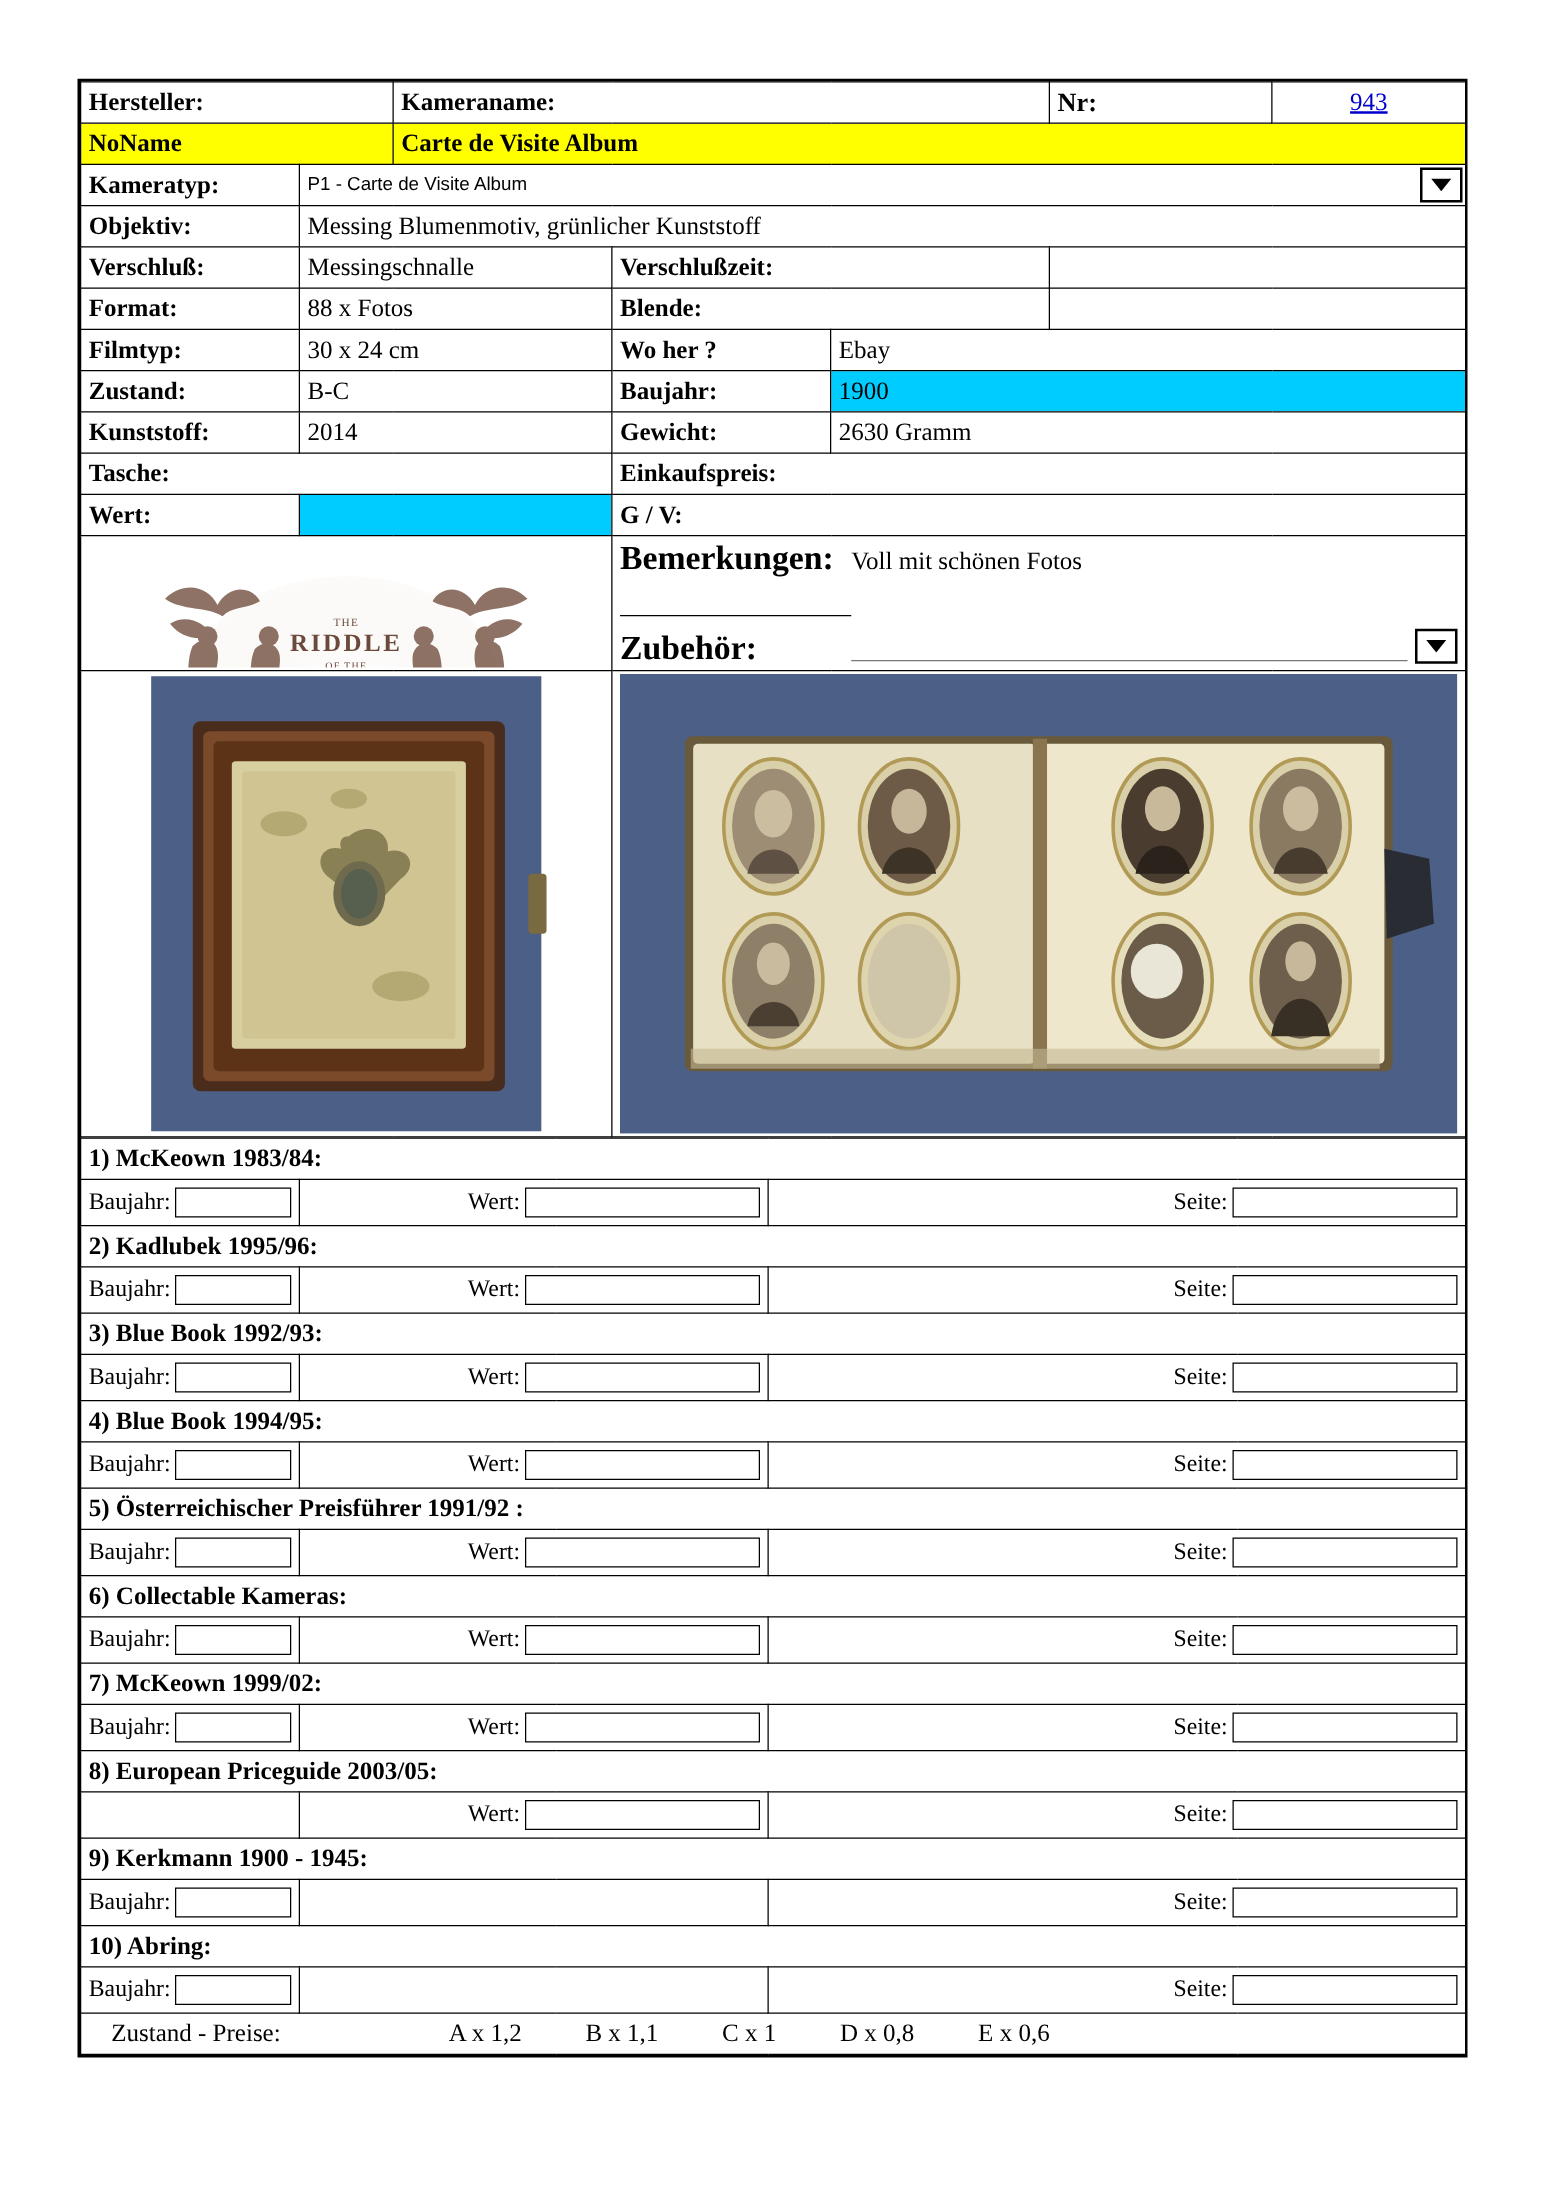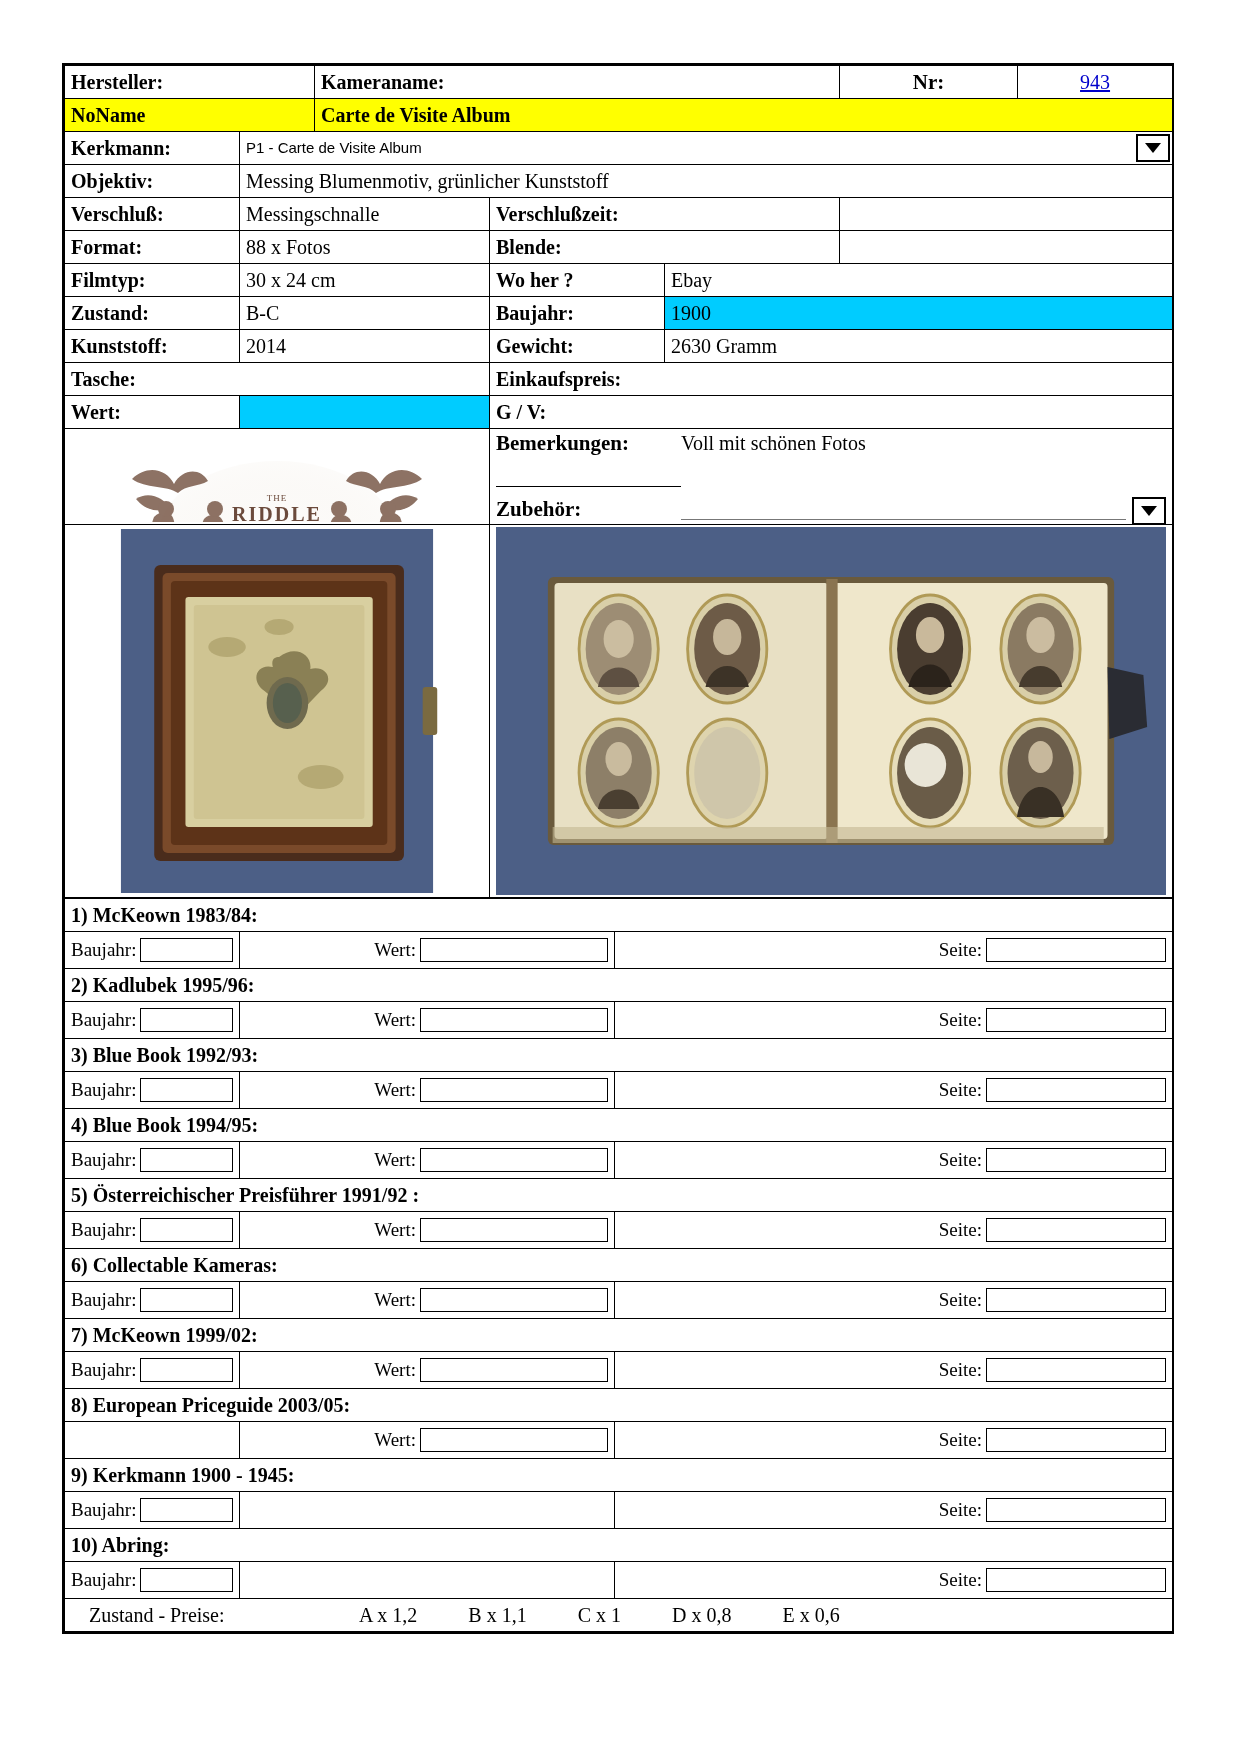--- a/index.html
+++ b/index.html
@@ -36,37 +36,37 @@
     border: 1px solid #000;
     padding: 2px 6px;
     vertical-align: middle;
     font-size: 20px;
     height: 33px;
     box-sizing: border-box;
     overflow: hidden;
   }
   .lbl {
     font-weight: bold;
-    font-size: 21px;
+    font-size: 27px;
     white-space: nowrap;
   }
   .val {
     font-weight: normal;
     font-size: 20px;
   }
   .yellow {
     background: #ffff00;
     font-weight: bold;
     font-size: 21px;
   }
   .cyan {
     background: #00ccff;
   }
   .nr-cell {
-    text-align: center;
+    text-align: left;
     padding-right: 10px;
   }
   .nr-label {
     font-weight: bold;
     font-size: 21px;
   }
   .nr-value {
     display: inline-block;
     color: #0000cc;
     text-decoration: underline;
@@ -234,21 +234,21 @@
           <span class="nr-value">943</span>
         </td>
       </tr>
 
       <tr>
         <td class="yellow" colspan="2">NoName</td>
         <td class="yellow" colspan="5">Carte de Visite Album</td>
       </tr>
 
       <tr>
-        <td class="lbl">Kerkmann:</td>
+        <td class="lbl">Kameratyp:</td>
         <td colspan="6">
           <div class="combo-wrap">
             <span class="combo-text">P1 - Carte de Visite Album</span>
             <span class="combo-btn">
                   <span class="arrow"></span>
                 </span>
           </div>
         </td>
       </tr>
 

